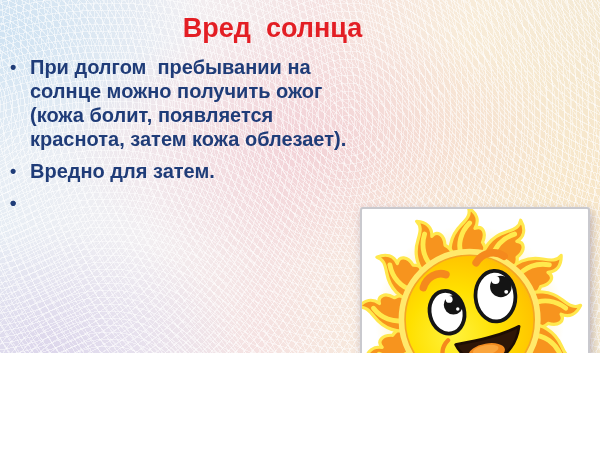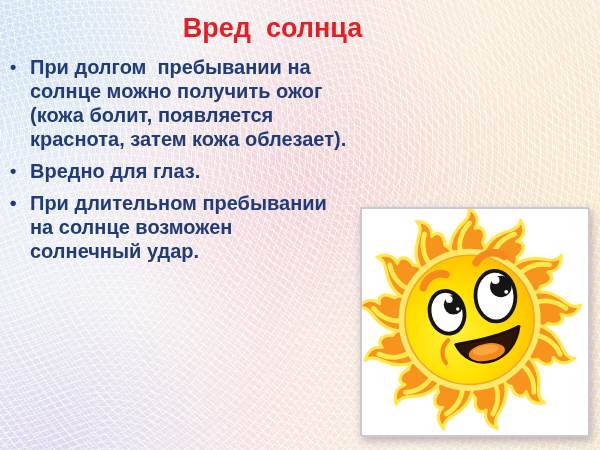--- a/index.html
+++ b/index.html
@@ -1,18 +1,18 @@
 <!DOCTYPE html>
 <html><head>
 <meta charset="utf-8">
 <style>
   html,body{margin:0;padding:0;}
   .slide{
     position:relative;
-    width:600px;height:450px;
+    width:600px;height:353px;
     overflow:hidden;
     font-family:"Liberation Sans", sans-serif;
     background-color:#f3e9d6;
     background-image:
       repeating-radial-gradient(circle at -6% 30%, rgba(255,255,255,.50) 0 1px, rgba(255,255,255,0) 1px 6px),
       repeating-radial-gradient(circle at 18% 120%, rgba(255,255,255,.45) 0 1px, rgba(255,255,255,0) 1px 7px),
       repeating-radial-gradient(circle at 58% 35%, rgba(255,255,255,.40) 0 1px, rgba(255,255,255,0) 1px 8px),
       repeating-radial-gradient(circle at 112% -15%, rgba(255,255,255,.50) 0 1px, rgba(255,255,255,0) 1px 7px),
       radial-gradient(ellipse 60% 50% at 52% 40%, rgba(240,196,206,.55), rgba(240,196,206,0) 70%),
       radial-gradient(ellipse 55% 60% at 0% 8%, rgba(206,226,242,.95), rgba(206,226,242,0) 62%),
@@ -143,25 +143,24 @@
       </svg>
     </div>
 
     <ul class="bullets">
       <li>
         <span class="marker">•</span>
         <span class="li-text">При долгом  пребывании на солнце можно получить ожог (кожа болит, появляется краснота, затем кожа облезает).</span>
       </li>
       <li>
         <span class="marker">•</span>
-        <span class="li-text">Вредно для глаз.</span>
+        <span class="li-text">Вредно для затем.</span>
       </li>
       <li>
         <span class="marker">•</span>
       </li>
       <li class="narrow">
         <span class="marker">•</span>
-        <span class="li-text">При длительном пребывании на солнце возможен солнечный удар.</span>
       </li>
     </ul>
 
   </div>
 </div>
 
 </body></html>

